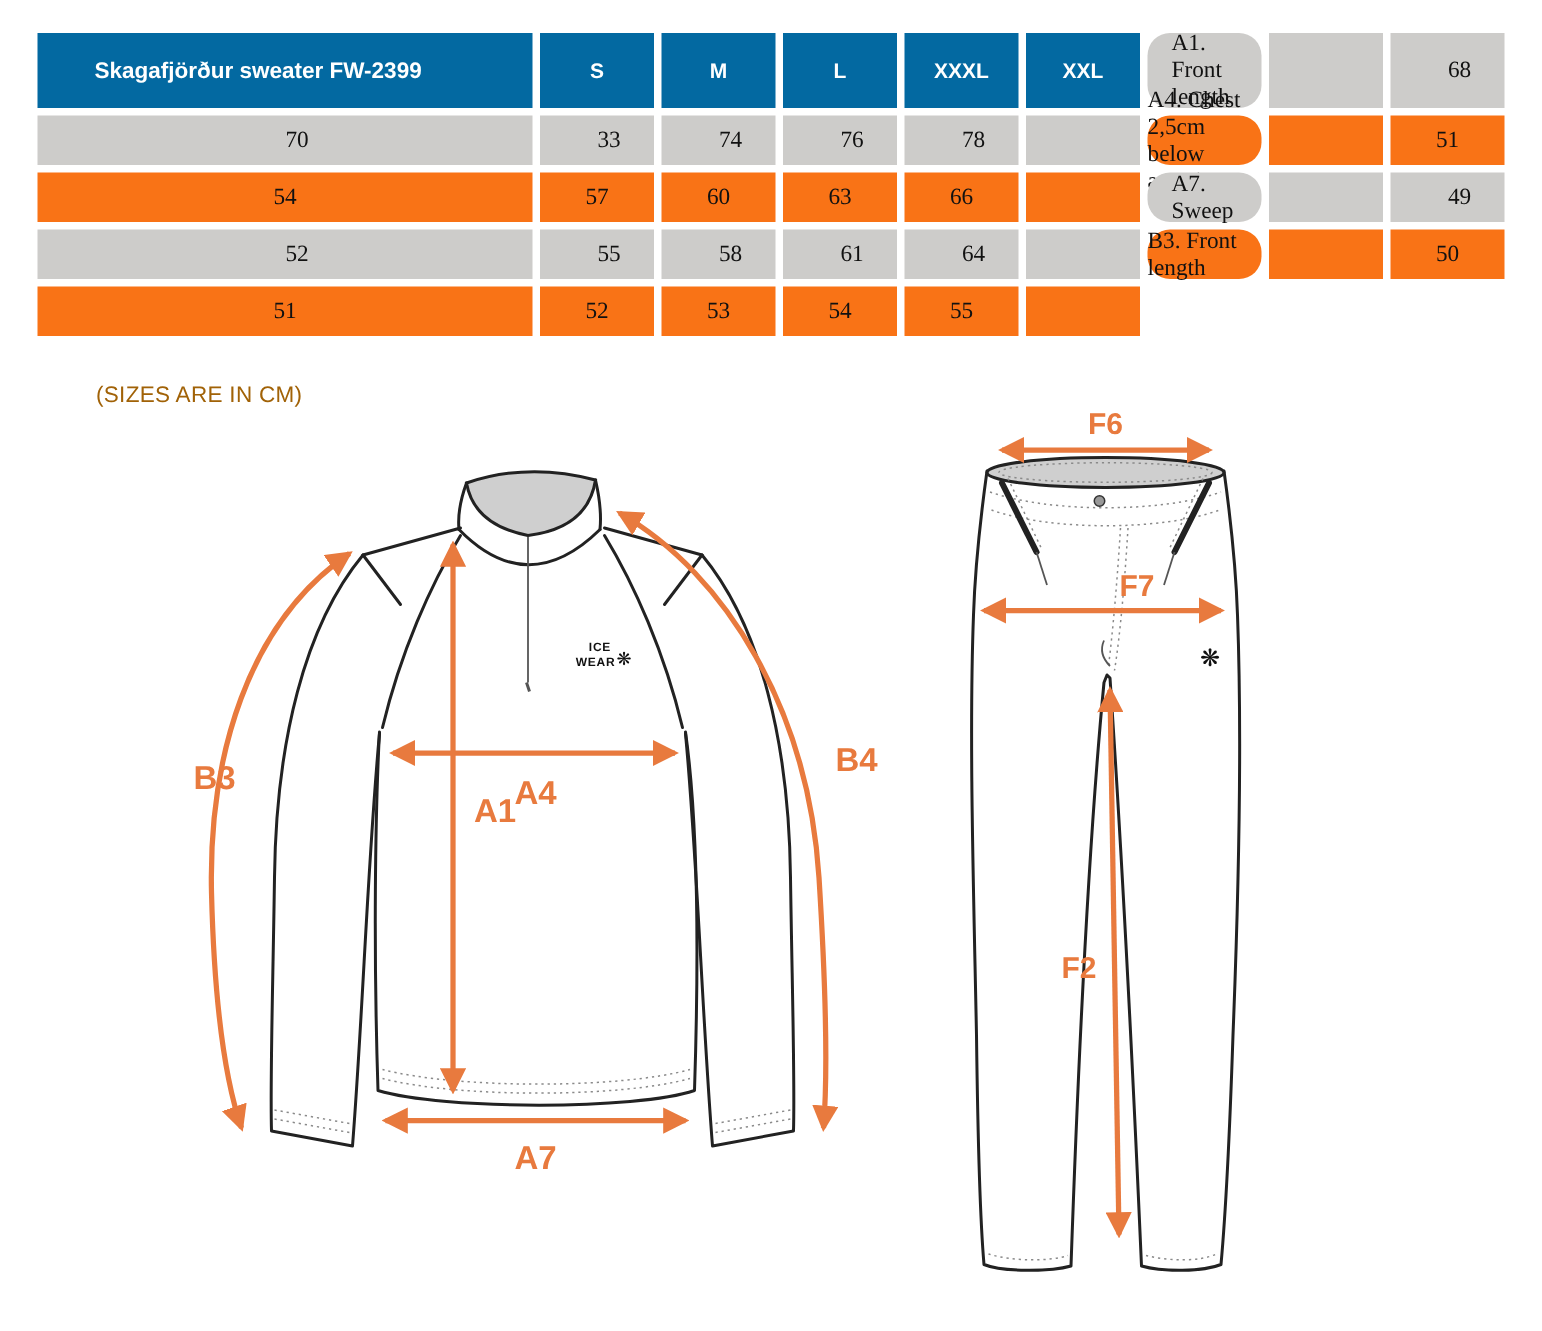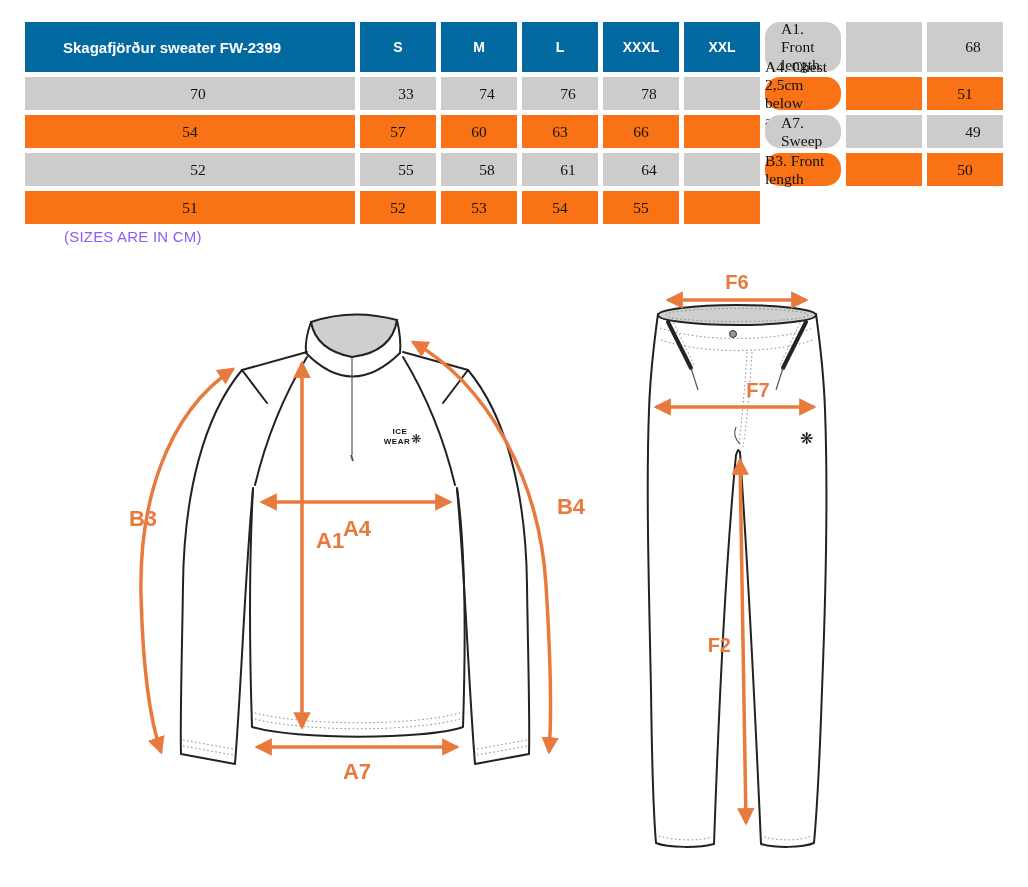--- a/index.html
+++ b/index.html
@@ -22,22 +22,22 @@
   .hcell.title{justify-content:flex-start;padding-left:38px;font-size:15px;box-sizing:border-box;}
   .dcell{
     display:flex;align-items:center;justify-content:center;
     font-family:"Liberation Serif",serif;font-size:15.5px;color:#111111;
   }
   .dcell.label{justify-content:flex-start;box-sizing:border-box;border-radius:15px;}
   .dark{background:#cdccca;padding-left:16px;}
   .light{background:#f97316;}
   
   .note{
-    position:absolute;left:64px;top:228px;
-    color:#8b5cf6;font-size:15px;letter-spacing:.2px;
+    position:absolute;left:64px;top:255px;
+    color:#a16207;font-size:15px;letter-spacing:.2px;
   }
   
   .diagram{position:absolute;}
   .outline{stroke:#222222;stroke-width:2;fill:none;stroke-linecap:round;stroke-linejoin:round;}
   .thin{stroke:#555555;stroke-width:1.2;fill:none;}
   .stitch{stroke:#8a8a8a;stroke-width:1;fill:none;stroke-dasharray:1.5 2.6;}
   .grayfill{fill:#cfcfcf;stroke:#222222;stroke-width:2;}
   .arrow{stroke:#e87a3e;stroke-width:3.5;fill:none;}
   .lbl{fill:#e87a3e;font-family:"Liberation Sans",sans-serif;font-size:22px;font-weight:bold;}
   .lbl-s{fill:#e87a3e;font-family:"Liberation Sans",sans-serif;font-size:20px;font-weight:bold;}

